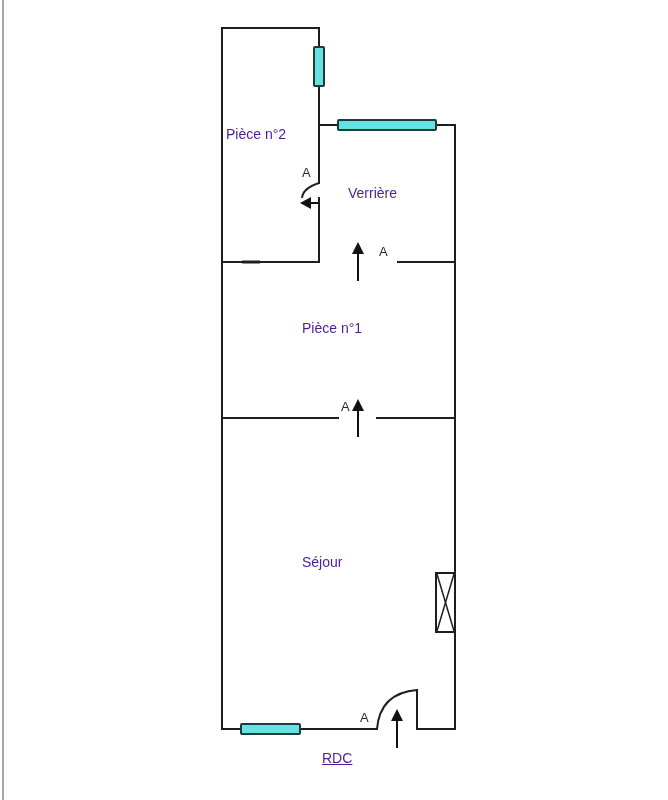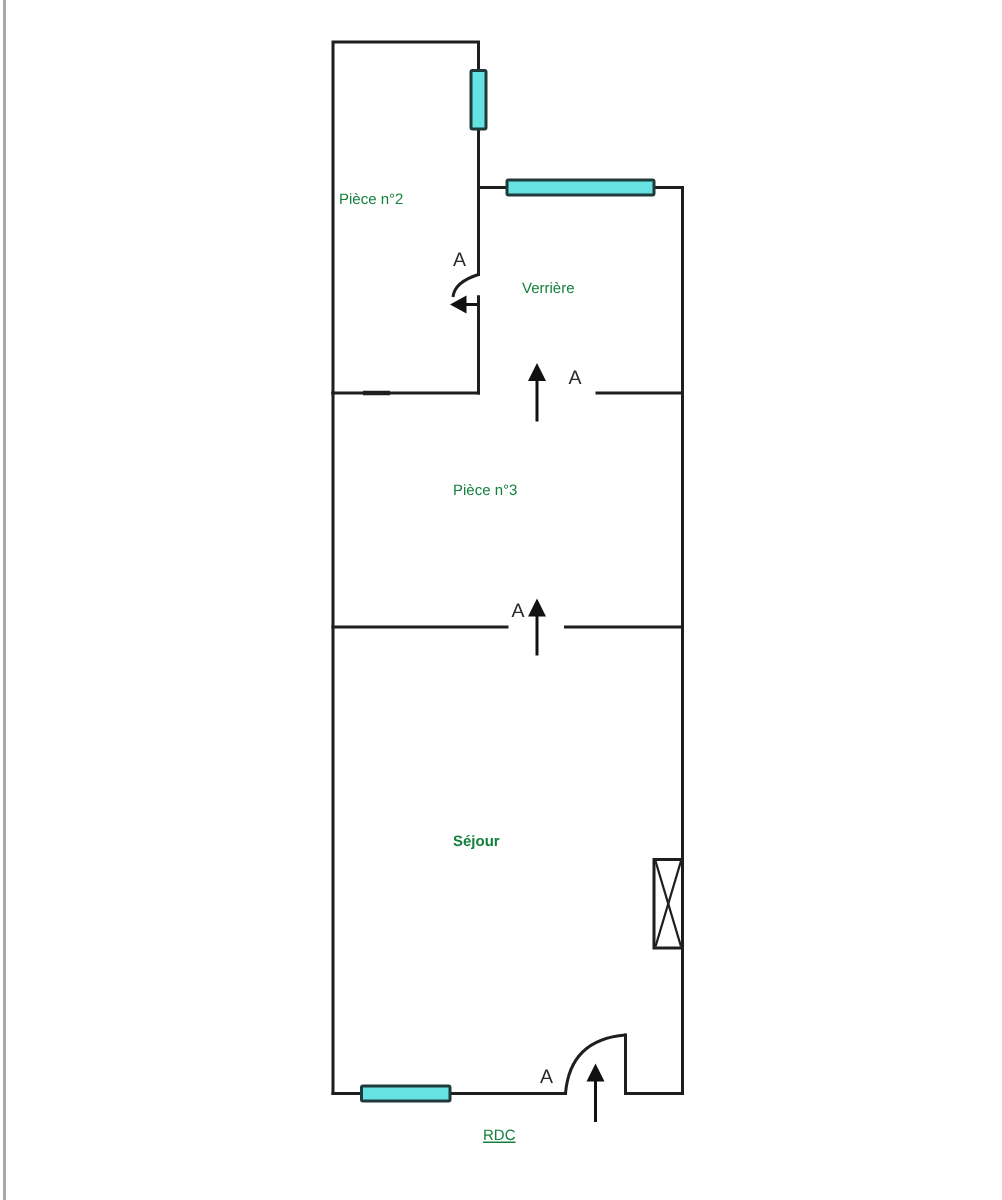--- a/index.html
+++ b/index.html
@@ -61,22 +61,22 @@
       fill: #ffffff;
       stroke: #1e1e1e;
       stroke-width: 2;
     }
     .plan .fixture-x {
       stroke: #1e1e1e;
       stroke-width: 1.5;
     }
     .label {
       position: absolute;
-      font-size: 10px;
-      color: #15803d;
+      font-size: 14px;
+      color: #4c1d95;
       white-space: nowrap;
       line-height: 14px;
     }
     .door-label {
       position: absolute;
       font-size: 13px;
       color: #2a2a2a;
       line-height: 14px;
     }
   </style>
@@ -146,21 +146,21 @@
   <g>
     <path class="door-arc" d="M377,729 Q380,693 417,690"></path>
     <line class="wall" x1="417" y1="690" x2="417" y2="729"></line>
     <line class="arrow-line" x1="397" y1="748" x2="397" y2="720"></line>
     <polygon class="arrow-head" points="397,709 391,721 403,721"></polygon>
   </g>
 </svg>
 
 <div class="label" style="left:226px; top:127px;">Pièce n°2</div>
 <div class="label" style="left:348px; top:186px;">Verrière</div>
-<div class="label" style="left:302px; top:321px;">Pièce n°3</div>
-<div class="label" style="left:302px; top:555px;font-weight:bold;">Séjour</div>
+<div class="label" style="left:302px; top:321px;">Pièce n°1</div>
+<div class="label" style="left:302px; top:555px;">Séjour</div>
 
 <div class="door-label" style="left:302px; top:166px;">A</div>
 <div class="door-label" style="left:379px; top:245px;">A</div>
 <div class="door-label" style="left:341px; top:400px;">A</div>
 <div class="door-label" style="left:360px; top:711px;">A</div>
 
 <div class="label" style="left:322px; top:751px;text-decoration:underline;">RDC</div>
 
 </body></html>

